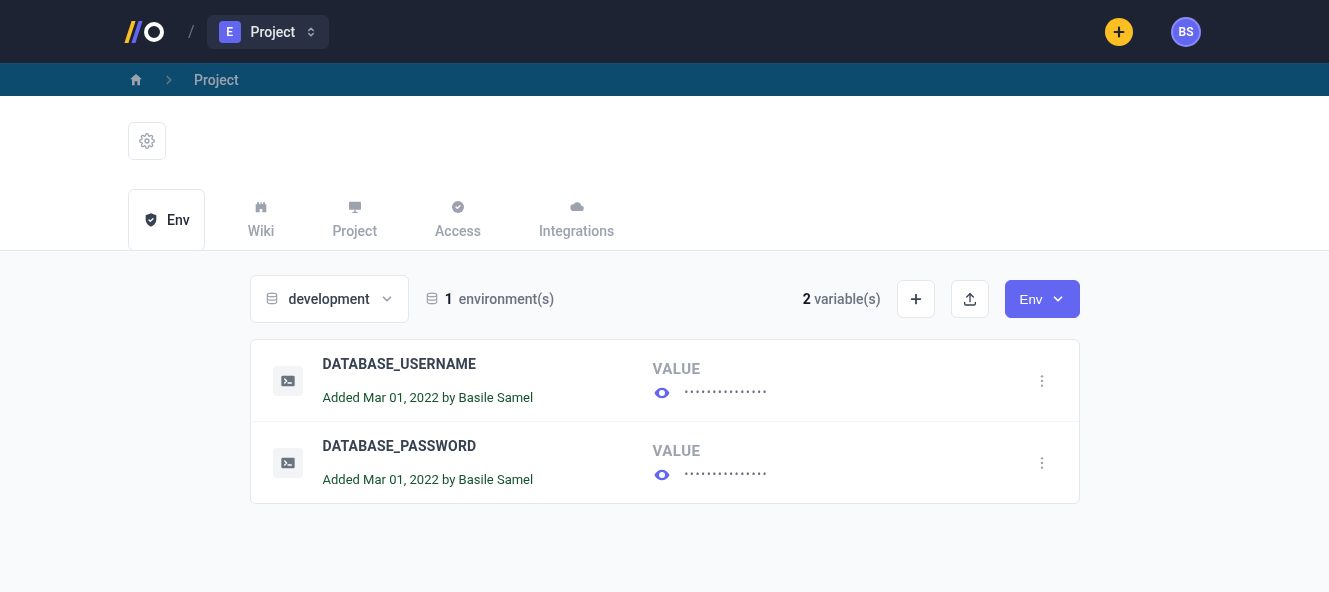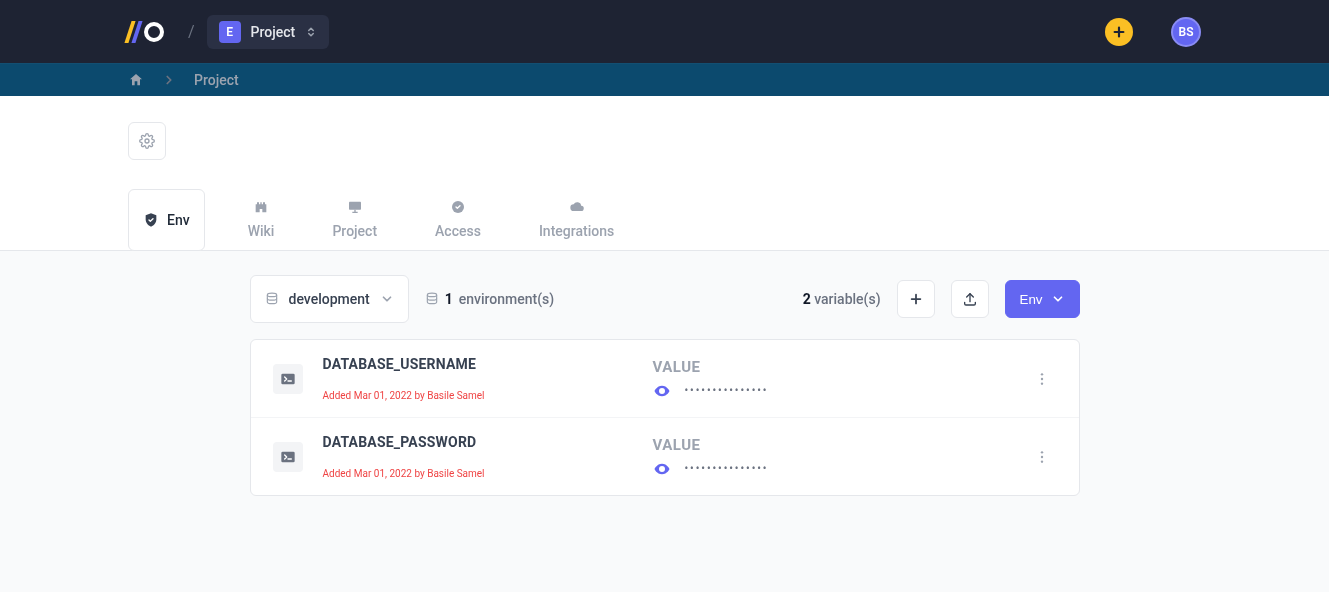--- a/index.html
+++ b/index.html
@@ -127,21 +127,21 @@
     border-top: 1px solid #f3f4f6;
   }
   .var-row:first-child { border-top: none; }
   .var-icon {
     width: 30px; height: 30px; background: #f3f4f6; border-radius: 4px;
     display: flex; align-items: center; justify-content: center;
     margin-right: 20px; flex-shrink: 0;
   }
   .var-main { flex: 0 0 330px; }
   .var-name { font-weight: 700; color: #374151; letter-spacing: 0.2px; }
-  .var-meta { color: #ef4444; font-size: 10px; margin-top: 18px; }
+  .var-meta { color: #14532d; font-size: 13px; margin-top: 18px; }
   .var-value-block { flex: 1; }
   .var-value-label { font-size: 15px; font-weight: 700; color: #9ca3af; letter-spacing: 0.5px; }
   .var-value-line { display: flex; align-items: center; gap: 14px; margin-top: 6px; }
   .var-dots { color: #6b7280; letter-spacing: 2px; font-weight: 700; font-size: 10px; }
   .var-actions { width: 30px; display: flex; justify-content: center; }
 
   .icon-muted { color: #9ca3af; }
   .cursor { cursor: pointer; }
 </style>
 </head>

